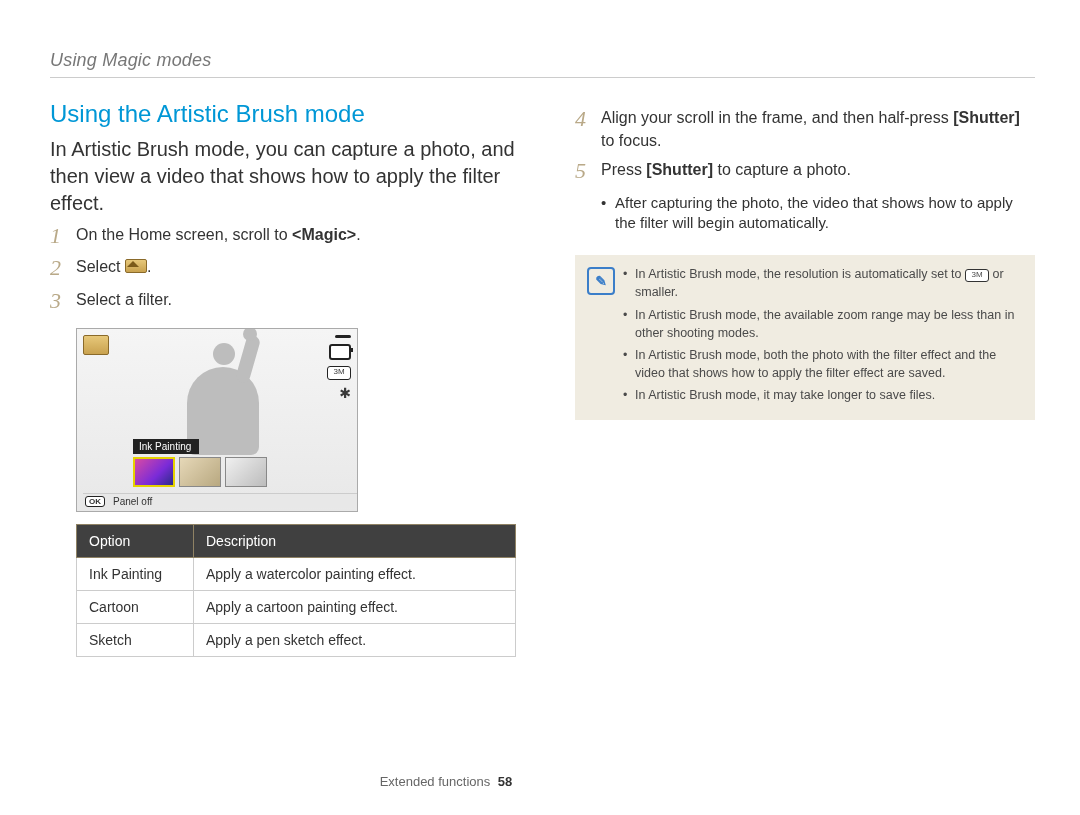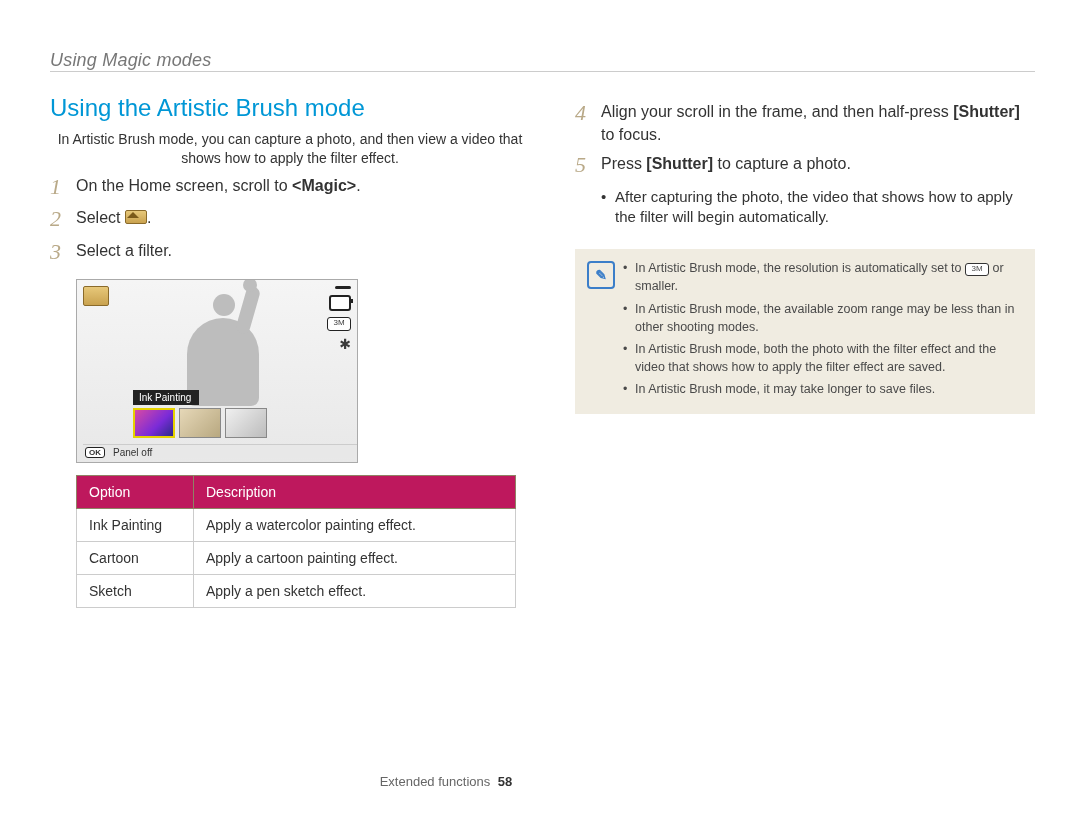--- a/index.html
+++ b/index.html
@@ -1,24 +1,24 @@
 <!DOCTYPE html>
 <html><head>
 <meta charset="utf-8">
 <style>
   html, body { margin:0; padding:0; }
   body { width:1080px; height:815px; background:#fff; font-family:"Helvetica Neue",Arial,sans-serif; color:#3a3a3a; font-weight:300; }
   .page { position:relative; width:1080px; height:815px; box-sizing:border-box; padding:50px 45px 30px 50px; }
-  .section-header { font-size:18px; font-style:italic; color:#777; font-weight:300; margin-bottom:0; letter-spacing:.2px; }
+  .section-header { font-size:18px; font-style:italic; color:#777; font-weight:300; margin-bottom:6px; letter-spacing:.2px; }
   .hr { height:1px; background:#ccc; margin-bottom:22px; }
   .cols { display:flex; }
   .col-left { flex:0 0 480px; }
   .col-right { flex:1; padding-left:45px; }
   .h2 { color:#0097d6; font-size:24px; font-weight:400; margin:0 0 8px 0; }
-  .intro { font-size:14px; line-height:1.35; color:#333; margin-bottom:4px;text-align:center; }
+  .intro { font-size:20px; line-height:1.35; color:#333; margin-bottom:4px; }
   .step { display:flex; align-items:flex-start; margin:6px 0; }
   .step-num { font-size:22px; color:#b9a988; font-style:italic; width:26px; font-weight:400; flex:none; line-height:1.2; font-family:Georgia,serif; }
   .step-text { font-size:16px; color:#333; line-height:1.45; }
   .b { font-weight:700; }
   .bracket { font-family:inherit; }
   .sub-bullet { display:flex; align-items:flex-start; font-size:15px; margin-left:26px; color:#333; line-height:1.35; margin-top:8px; }
   .sub-bullet .dot { flex:none; width:14px; }
   .icon-inline { display:inline-block; width:22px; height:16px; vertical-align:-3px; position:relative; }
   .icon-inline::before { content:""; position:absolute; left:0; top:0; width:22px; height:14px; background:linear-gradient(#e7c87a,#c9a24f); border:1px solid #8a6a2a; box-sizing:border-box; border-radius:2px; }
   .icon-inline::after { content:""; position:absolute; left:2px; top:2px; width:0; height:0; border-left:6px solid transparent; border-right:6px solid transparent; border-bottom:6px solid #7b5a1a; }
@@ -39,21 +39,21 @@
   .label-box { position:absolute; left:56px; top:110px; background:#222; color:#fff; font-size:10px; padding:2px 8px 2px 6px; }
   .thumbs { position:absolute; left:56px; top:128px; display:flex; gap:4px; }
   .thumb { width:42px; height:30px; background:#ddd; border:1px solid #888; box-sizing:border-box; position:relative; overflow:hidden; }
   .thumb.sel { border:2px solid #e6d200; }
   .thumb1 { background:linear-gradient(135deg,#d84aa4 0%,#7a2bd8 60%,#2b2b88 100%); }
   .thumb2 { background:linear-gradient(135deg,#e6d8b8,#b8a880); }
   .thumb3 { background:linear-gradient(135deg,#f0f0f0,#bcbcbc); }
   .panel-off { position:absolute; left:6px; bottom:4px; font-size:10px; color:#333; display:flex; align-items:center; gap:8px; background:#e8e8e8; padding:2px 4px 0 2px; width:calc(100% - 12px); border-top:1px solid #ccc;}
   .ok-btn { display:inline-block; border:1px solid #222; border-radius:3px; padding:0 3px; font-size:8px; background:#fff; font-weight:600;}
   table.opts { width:440px; border-collapse:collapse; font-size:14px; margin-left:26px; margin-top:6px;}
-  table.opts th { background:#be185d; color:#fff; text-align:left; font-weight:400; padding:8px 12px; border:1px solid #8f8264; font-size:14px;}
+  table.opts th { background:#404040; color:#fff; text-align:left; font-weight:400; padding:8px 12px; border:1px solid #8f8264; font-size:14px;}
   table.opts td { padding:8px 12px; border:1px solid #ccc; color:#333; }
   table.opts td:first-child { width:92px; }
   .note-box { background:#f0ece1; margin-top:22px; padding:10px 14px 12px 12px; display:flex; font-size:12.5px; color:#4a4a4a; line-height:1.45; }
   .note-icon { flex:none; width:24px; height:24px; border:2px solid #3b7ec9; color:#3b7ec9; border-radius:4px; display:flex; align-items:center; justify-content:center; font-weight:bold; font-size:14px; margin-right:8px; margin-top:2px;}
   .note-list { list-style:none; padding:0; margin:0; }
   .note-list li { position:relative; padding-left:12px; margin-bottom:4px; }
   .note-list li::before { content:"•"; position:absolute; left:0; top:0; }
   .res-chip { display:inline-block; min-width:18px; padding:0 2px; height:11px; line-height:10px; font-size:8px; border:1px solid #333; border-radius:3px; text-align:center; vertical-align:1px; background:#fff;}
   .footer { position:absolute; bottom:26px; left:0; width:892px; text-align:center; font-size:13px; color:#666; }
   .footer .pg { font-weight:600; color:#333; margin-left:4px;}

